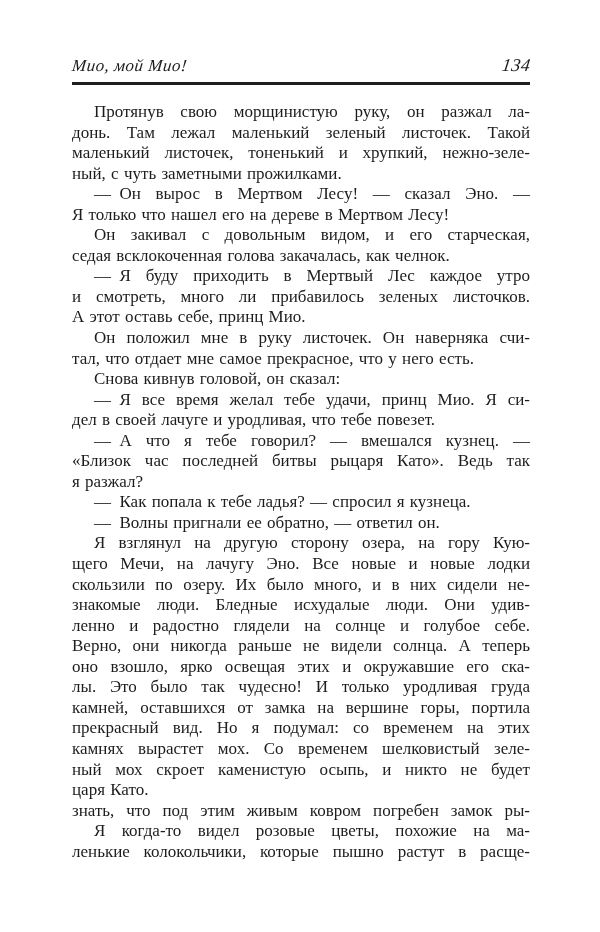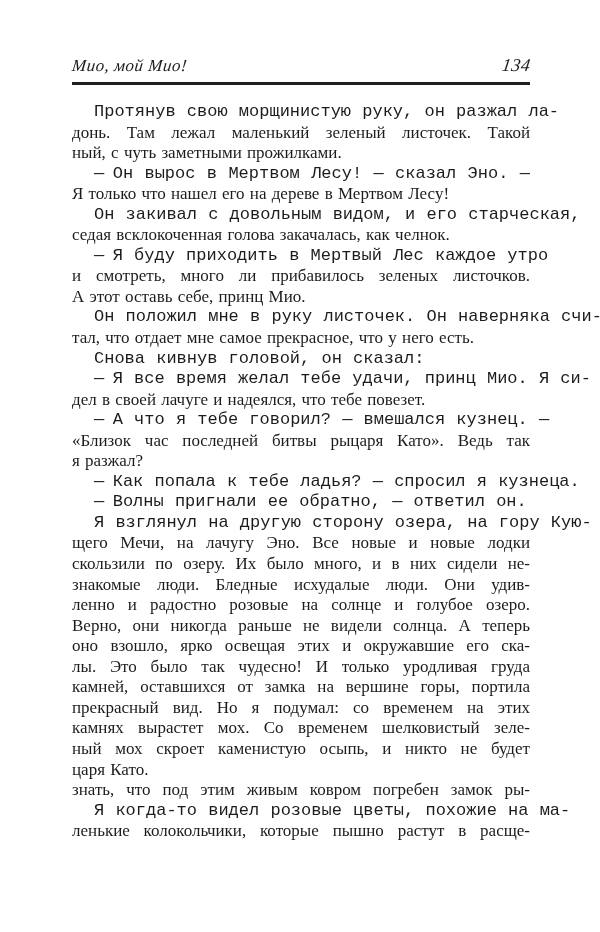--- a/index.html
+++ b/index.html
@@ -54,61 +54,61 @@
     white-space: nowrap;
     text-align: justify;
     text-align-last: justify;
   }
   .ln.end {
     text-align: center;
     text-align-last: left;
   }
   .ln.in {
     text-indent: 22px;
-    font-family: Liberation Mono, monospace;
   }
 </style>
 </head>
 <body>
 
 <div class="page">
   <div class="content">
 
     <div class="running-header">
       <span class="title">Мио, мой Мио!</span>
       <span class="pagenum">134</span>
     </div>
     <div class="header-rule"></div>
 
     <div class="body-text">
       <div class="ln in">Протянув свою морщинистую руку, он разжал ла-</div>
       <div class="ln">донь. Там лежал маленький зеленый листочек. Такой</div>
+      <div class="ln">маленький листочек, тоненький и хрупкий, нежно-зеле-</div>
       <div class="ln end">ный, с чуть заметными прожилками.</div>
       <div class="ln in">— Он вырос в Мертвом Лесу! — сказал Эно. —</div>
       <div class="ln end">Я только что нашел его на дереве в Мертвом Лесу!</div>
       <div class="ln in">Он закивал с довольным видом, и его старческая,</div>
       <div class="ln end">седая всклокоченная голова закачалась, как челнок.</div>
       <div class="ln in">— Я буду приходить в Мертвый Лес каждое утро</div>
       <div class="ln">и смотреть, много ли прибавилось зеленых листочков.</div>
       <div class="ln end">А этот оставь себе, принц Мио.</div>
       <div class="ln in">Он положил мне в руку листочек. Он наверняка счи-</div>
       <div class="ln end">тал, что отдает мне самое прекрасное, что у него есть.</div>
       <div class="ln in end">Снова кивнув головой, он сказал:</div>
       <div class="ln in">— Я все время желал тебе удачи, принц Мио. Я си-</div>
-      <div class="ln end">дел в своей лачуге и надеялся, что тебе повезет.</div>
+      <div class="ln end">дел в своей лачуге и уродливая, что тебе повезет.</div>
       <div class="ln in">— А что я тебе говорил? — вмешался кузнец. —</div>
       <div class="ln">«Близок час последней битвы рыцаря Като». Ведь так</div>
       <div class="ln end">я разжал?</div>
       <div class="ln in end">— Как попала к тебе ладья? — спросил я кузнеца.</div>
       <div class="ln in end">— Волны пригнали ее обратно, — ответил он.</div>
       <div class="ln in">Я взглянул на другую сторону озера, на гору Кую-</div>
       <div class="ln">щего Мечи, на лачугу Эно. Все новые и новые лодки</div>
       <div class="ln">скользили по озеру. Их было много, и в них сидели не-</div>
       <div class="ln">знакомые люди. Бледные исхудалые люди. Они удив-</div>
-      <div class="ln">ленно и радостно розовые на солнце и голубое озеро.</div>
+      <div class="ln">ленно и радостно глядели на солнце и голубое себе.</div>
       <div class="ln">Верно, они никогда раньше не видели солнца. А теперь</div>
       <div class="ln">оно взошло, ярко освещая этих и окружавшие его ска-</div>
       <div class="ln">лы. Это было так чудесно! И только уродливая груда</div>
       <div class="ln">камней, оставшихся от замка на вершине горы, портила</div>
       <div class="ln">прекрасный вид. Но я подумал: со временем на этих</div>
       <div class="ln">камнях вырастет мох. Со временем шелковистый зеле-</div>
       <div class="ln">ный мох скроет каменистую осыпь, и никто не будет</div>
       <div class="ln end">царя Като.</div>
       <div class="ln">знать, что под этим живым ковром погребен замок ры-</div>
       <div class="ln in">Я когда-то видел розовые цветы, похожие на ма-</div>

